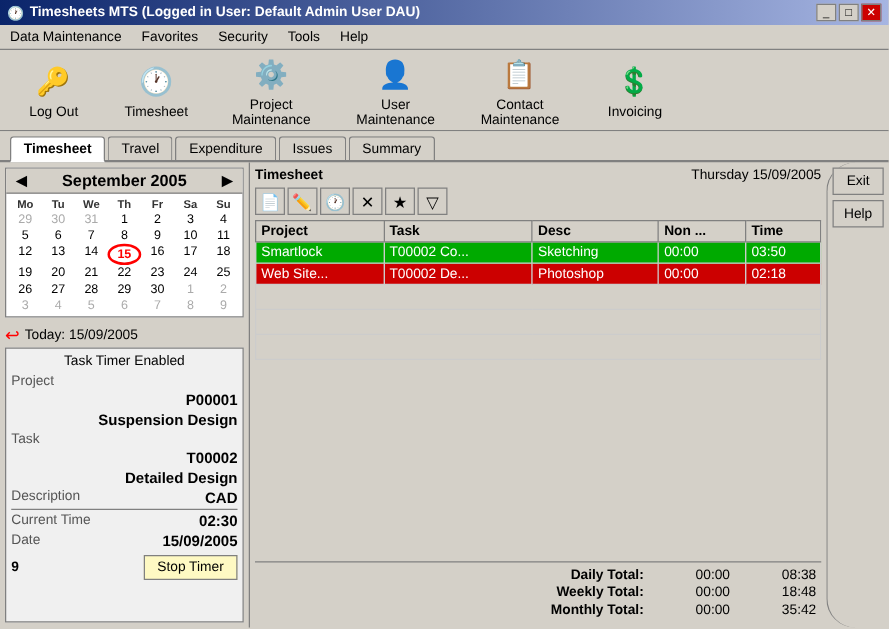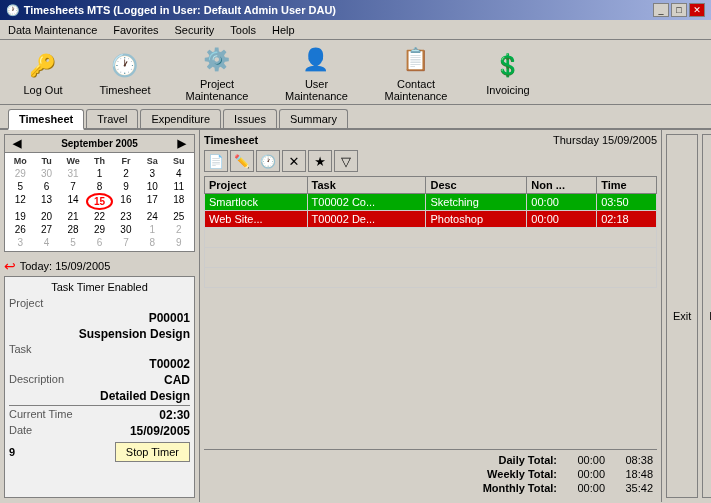--- a/index.html
+++ b/index.html
@@ -108,21 +108,21 @@
     }
     #cal-header {
       background: #d4d0c8;
       display: flex;
       align-items: center;
       justify-content: space-between;
       padding: 2px 4px;
       border-bottom: 1px solid #808080;
     }
     .cal-nav { cursor: pointer; font-weight: bold; padding: 0 4px; }
-    #cal-title { font-size: 10px; font-weight: bold; }
+    #cal-title { font-size: 13px; font-weight: bold; }
     #cal-grid { padding: 2px; }
     .cal-row { display: grid; grid-template-columns: repeat(7, 1fr); }
     .cal-cell {
       text-align: center;
       padding: 1px 2px;
       font-size: 10px;
       cursor: pointer;
     }
     .cal-cell.header { font-weight: bold; font-size: 9px; color: #333; }
     .cal-cell.other-month { color: #aaa; }
@@ -220,30 +220,31 @@
     #totals {
       border-top: 1px solid #808080;
       padding: 4px;
       display: flex;
       flex-direction: column;
       align-items: flex-end;
       gap: 2px;
       margin-top: auto;
     }
     .total-row {
-      display: flex; gap: 3px; font-size: 11px; align-items: center;
+      display: flex; gap: 24px; font-size: 11px; align-items: center;
     }
     .total-label { font-weight: bold; }
     .total-val { width: 45px; text-align: right; }
     
     #side-buttons {
-      display: flex; flex-direction: row; gap: 4px;
+      display: flex; flex-direction: column; gap: 4px;
       padding: 4px;
       border-left: 1px solid #808080;
       width: 50px;
+      border-radius: 23px;
     }
     .side-btn {
       padding: 4px 6px;
       background: #d4d0c8;
       border: 1px solid #808080;
       cursor: pointer;
       font-size: 11px;
       text-align: center;
     }
     
@@ -420,26 +421,26 @@
       </div>
       <div class="timer-row">
         <span class="timer-label">Task</span>
         <span></span>
       </div>
       <div class="timer-row">
         <span></span>
         <span class="timer-value">T00002</span>
       </div>
       <div class="timer-row">
+        <span></span>
+        <span class="timer-value">Detailed Design</span>
+      </div>
+      <div class="timer-row">
         <span class="timer-label">Description</span>
         <span class="timer-value">CAD</span>
-      </div>
-      <div class="timer-row">
-        <span></span>
-        <span class="timer-value">Detailed Design</span>
       </div>
       <hr class="sep">
       <div class="timer-row">
         <span class="timer-label">Current Time</span>
         <span class="timer-value">02:30</span>
       </div>
       <div class="timer-row">
         <span class="timer-label">Date</span>
         <span class="timer-value">15/09/2005</span>
       </div>

